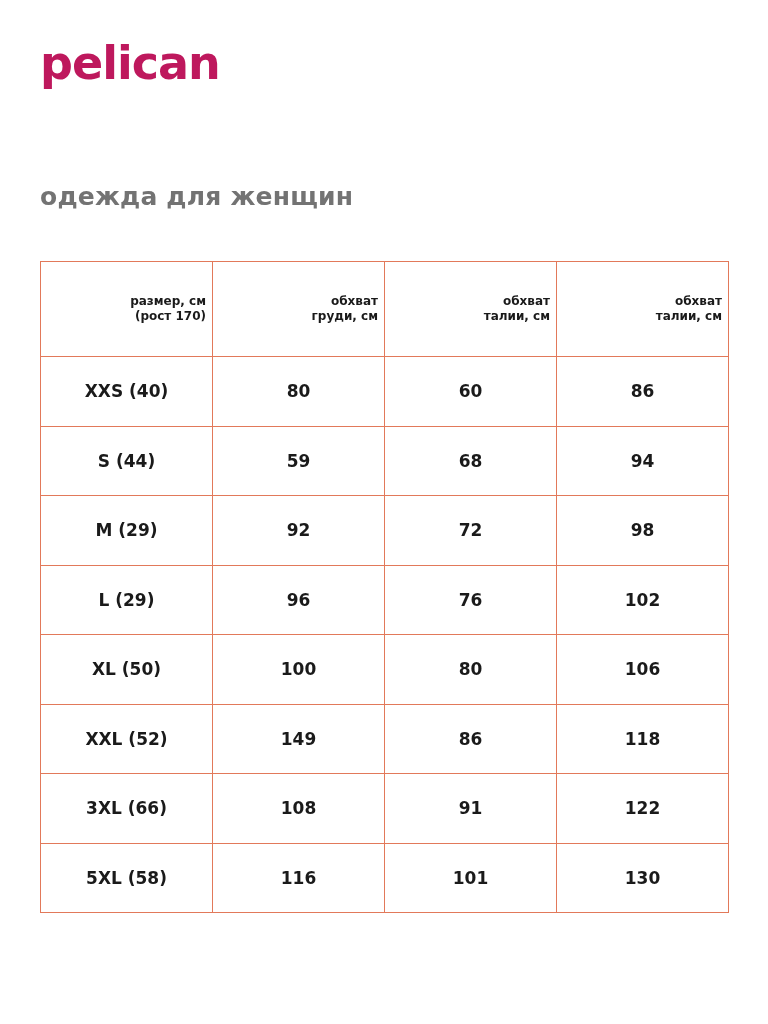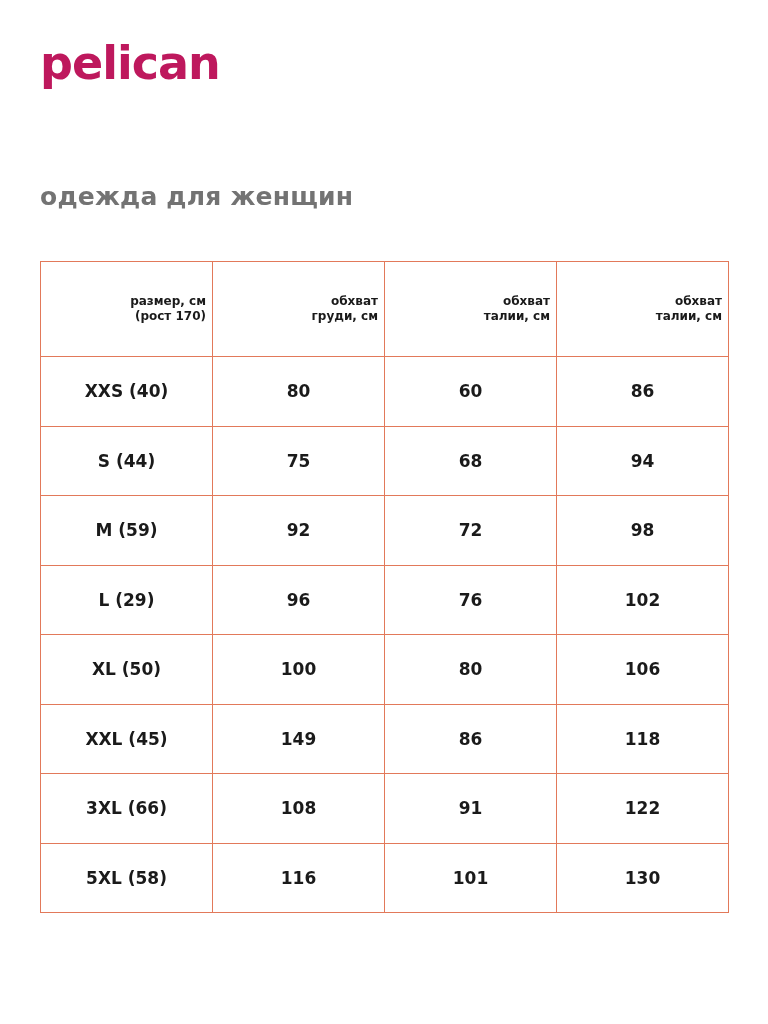--- a/index.html
+++ b/index.html
@@ -117,44 +117,44 @@
       </thead>
       <tbody>
         <tr>
           <td>XXS (40)</td>
           <td>80</td>
           <td>60</td>
           <td>86</td>
         </tr>
         <tr>
           <td>S (44)</td>
-          <td>75</td>
+          <td>59</td>
           <td>68</td>
           <td>94</td>
         </tr>
         <tr>
-          <td>M (59)</td>
+          <td>M (29)</td>
           <td>92</td>
           <td>72</td>
           <td>98</td>
         </tr>
         <tr>
           <td>L (29)</td>
           <td>96</td>
           <td>76</td>
           <td>102</td>
         </tr>
         <tr>
           <td>XL (50)</td>
           <td>100</td>
           <td>80</td>
           <td>106</td>
         </tr>
         <tr>
-          <td>XXL (45)</td>
+          <td>XXL (52)</td>
           <td>149</td>
           <td>86</td>
           <td>118</td>
         </tr>
         <tr>
           <td>3XL (66)</td>
           <td>108</td>
           <td>91</td>
           <td>122</td>
         </tr>

